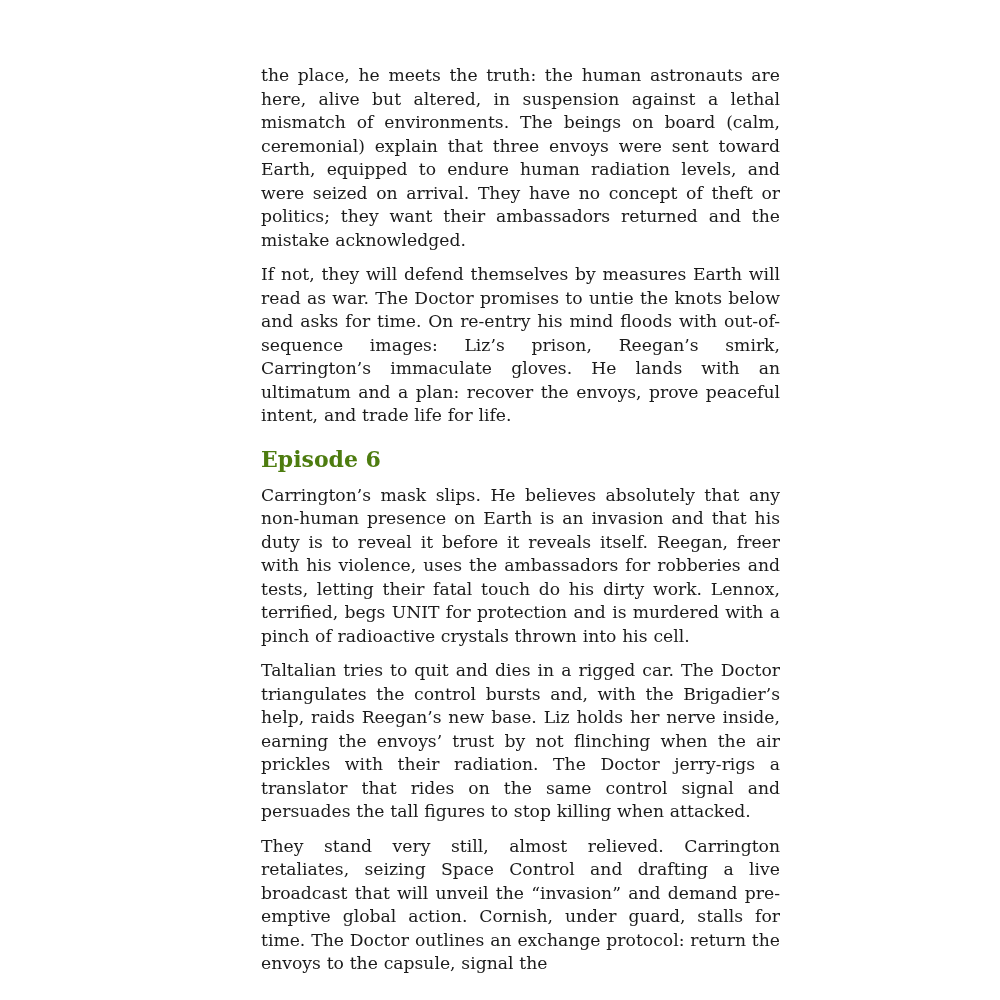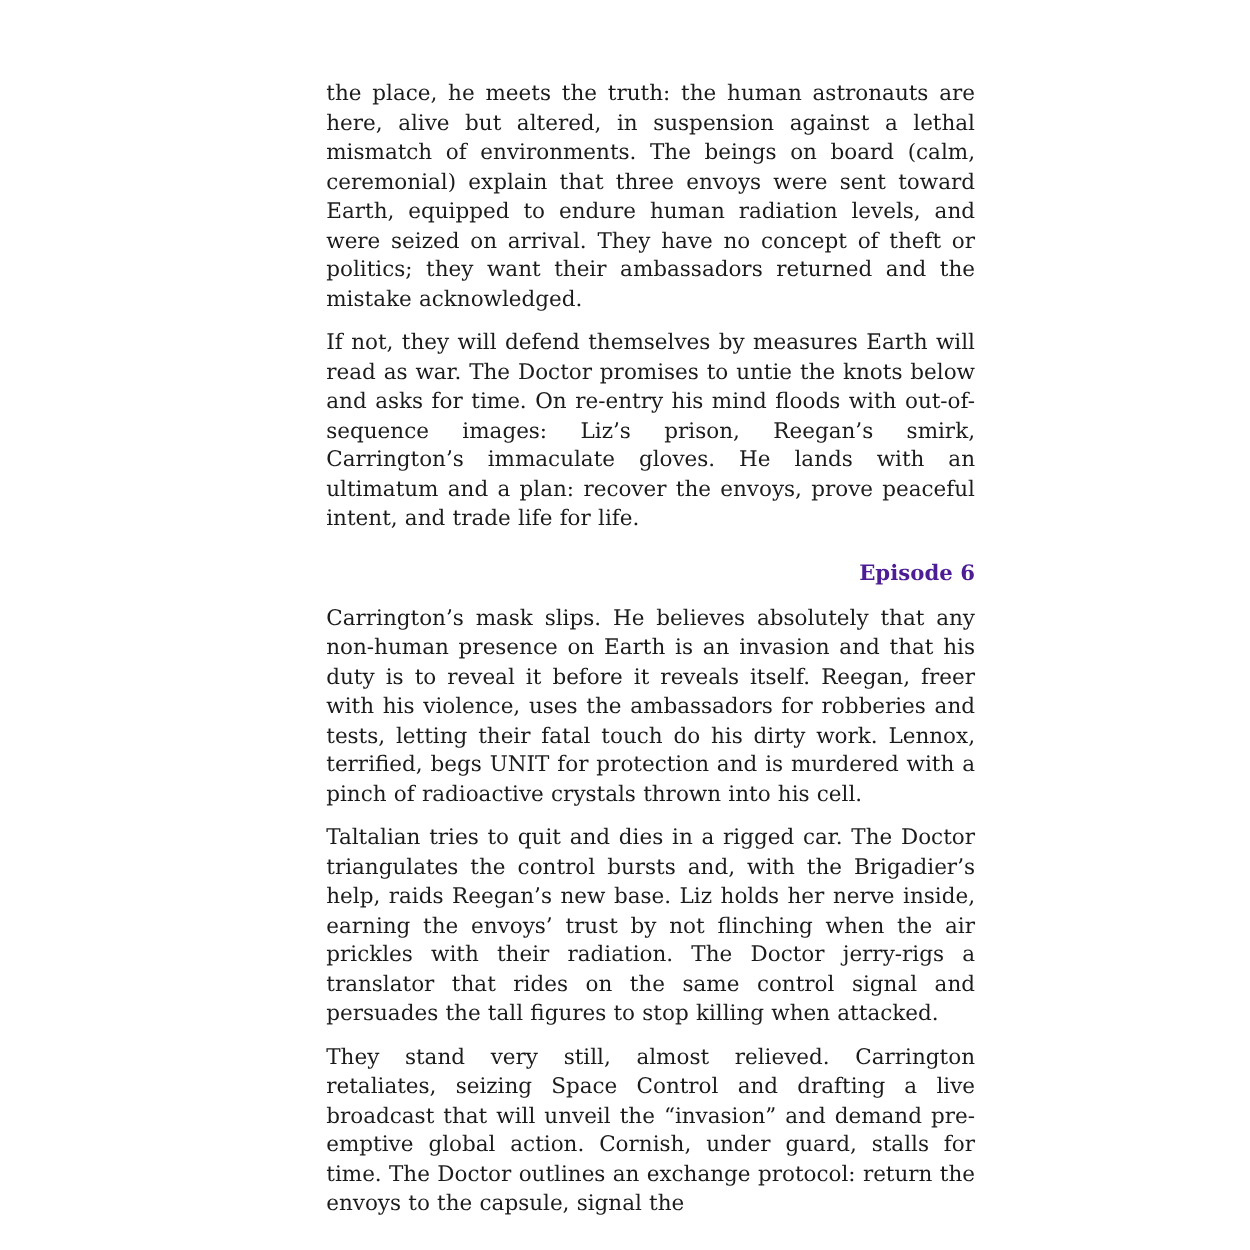--- a/index.html
+++ b/index.html
@@ -24,26 +24,25 @@
     font-size: 17.2px;
     line-height: 23.5px;
     margin-left: 12px;
   }
   .text-column p {
     margin: 0 0 11px 0;
     text-align: justify;
     word-spacing: 0.02em;
   }
   .text-column h2 {
-    font-size: 17px;
+    font-size: 22px;
     line-height: 24px;
     font-weight: bold;
     margin: 19px 0 13px 0;
-    color: #4c1d95;
-    text-align: right;
+    color: #4d7c0f;
   }
   .page-number {
     position: absolute;
     left: 249px;
     top: 919px;
     width: 519px;
     text-align: center;
     font-size: 17px;
     line-height: 22px;
     color: #1b1b1b;

